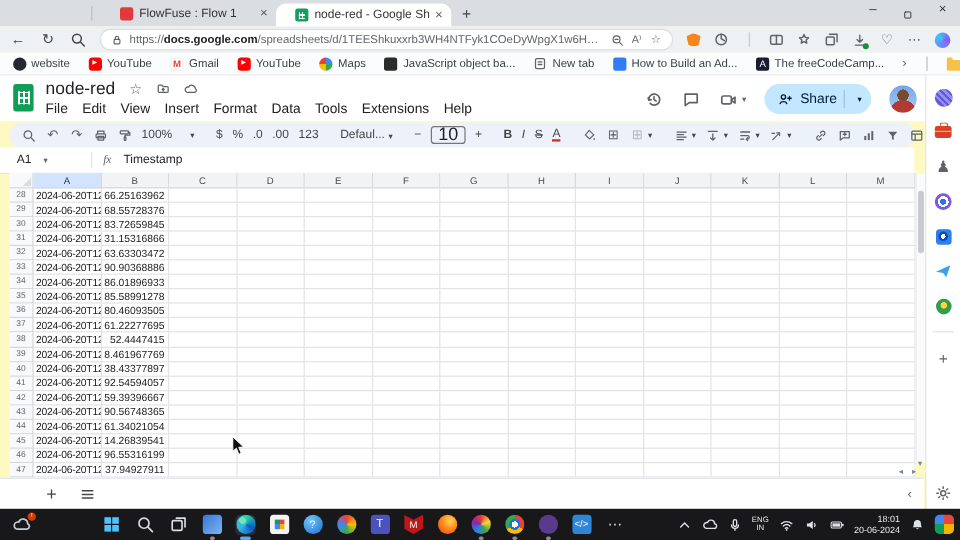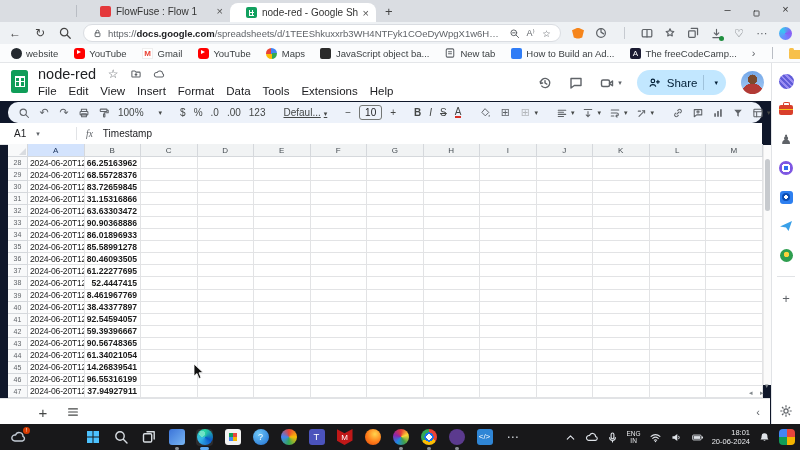--- a/index.html
+++ b/index.html
@@ -1,16 +1,16 @@
 <!DOCTYPE html>
 <html><head>
 <meta charset="utf-8">
 <style>
   html,body{margin:0;padding:0;background:#fff;font-family:"Liberation Sans","DejaVu Sans",sans-serif;}
-  #screen{position:relative;width:800px;height:450px;overflow:hidden;background:#0f172a;}
+  #screen{position:relative;width:800px;height:450px;overflow:hidden;background:#fef9c3;}
   .band{position:absolute;left:0;right:0;}
   .ic{display:inline-flex;align-items:center;justify-content:center;color:#5f6368;flex:0 0 auto;}
   .ic svg{width:100%;height:100%;}
   
   #titlebar{top:0;height:22px;background:#dadde2;display:flex;align-items:center;font-size:10px;color:#3c4043;}
   #titlebar .ic{width:14px;height:14px;margin-left:9px;}
   .tb-divider{width:1px;height:12px;background:#b9bdc4;margin:0 7px;}
   .tab{display:flex;align-items:center;height:22px;width:146px;padding:0 7px;box-sizing:border-box;gap:5px;color:#333;}
   .tab.active{background:#fff;border-radius:8px 8px 0 0;height:19px;margin-top:3px;}
   .tab .title{flex:1;white-space:nowrap;overflow:hidden;font-size:10px;}
@@ -58,21 +58,21 @@
   #head-right .ic{width:16px;height:16px;}
   #share-btn{display:flex;align-items:center;background:#c2e7ff;border-radius:13px;height:25px;padding:0 4px 0 11px;gap:6px;color:#001d35;font-size:11.5px;}
   #share-btn .sep{width:1px;height:15px;background:rgba(0,29,53,.18);}
   .avatar-img{width:23px;height:23px;border-radius:50%;display:inline-block;background:radial-gradient(circle at 50% 36%,#7a4a2e 0 25%,rgba(0,0,0,0) 26%),radial-gradient(circle at 50% 102%,#b23a35 0 42%,rgba(0,0,0,0) 43%),linear-gradient(#74a7e8,#a8cdf5);}
   
   #toolbar{position:absolute;left:8px;top:102px;width:754px;height:21px;background:#edf2fa;border-radius:10px;display:flex;align-items:center;padding:0 10px;box-sizing:border-box;gap:8px;font-size:10px;color:#444746;}
   #toolbar .ic{width:12px;height:12px;font-size:11px;}
   #toolbar .tsep{width:1px;height:12px;background:#c6cdd8;margin:0 1px;}
   #toolbar .lbl{white-space:nowrap;}
   #toolbar .dd{font-size:7px;margin-left:1px;color:#444746;}
-  .fsize{border:1px solid #747775;border-radius:3px;padding:0 5px;font-size:10px;line-height:13px;color:#202124;}
+  .fsize{border:1px solid #747775;border-radius:3px;padding:0 5px;font-size:15px;line-height:13px;color:#202124;}
   .bold{font-weight:bold;}
   .ital{font-style:italic;}
   .strike{text-decoration:line-through;}
   .underA{border-bottom:2.5px solid #d93025;line-height:9px;}
   .disab{color:#b4b7bb;}
   #tb-collapse{margin-left:auto;}
   
   #formulabar{top:123px;height:21px;background:#fff;border-bottom:1px solid #e1e3e6;display:flex;align-items:center;font-size:10px;color:#202124;}
   #cellref{width:62px;padding-left:14px;display:flex;align-items:center;gap:10px;}
   #formulabar .vsep{width:1px;height:13px;background:#e1e3e6;margin-right:9px;}
@@ -81,21 +81,21 @@
   #grid{position:absolute;left:8px;top:144px;width:755px;height:254px;background:#fff;overflow:hidden;}
   .colhdr{display:flex;height:13px;}
   .corner{width:20px;background:#f8f9fa;border:1px solid #d5d8dc;border-width:0 1px 1px 0;box-sizing:border-box;position:relative;}
   .corner::after{content:"";position:absolute;right:1px;bottom:1px;border-left:7px solid transparent;border-bottom:7px solid #d9dce0;}
   .ch{width:56.5px;box-sizing:border-box;background:#f1f3f4;border:1px solid #d5d8dc;border-width:0 1px 1px 0;font-size:8px;color:#454c52;display:flex;align-items:center;justify-content:center;}
   .ch.sel{background:#d3e3fd;color:#1f3760;}
   .grow{display:flex;height:12.05px;}
   .rn{width:20px;box-sizing:border-box;background:#f8f9fa;border:1px solid #d5d8dc;border-width:0 1px 1px 0;font-size:7px;color:#5f6368;display:flex;align-items:center;justify-content:center;}
   .cell{width:56.5px;box-sizing:border-box;border-right:1px solid #e2e3e5;border-bottom:1px solid #e2e3e5;font-size:8.6px;color:#1b1b1b;overflow:hidden;white-space:nowrap;display:flex;align-items:center;}
   .cell.a{padding-left:2px;letter-spacing:-0.2px;}
-  .cell.b{justify-content:flex-end;padding-right:3px;font-weight:bold;}
+  .cell.b{justify-content:flex-end;padding-right:3px;}
   #vscroll{position:absolute;left:763px;top:145px;width:7px;height:240px;background:#fbfbfb;border-left:1px solid #ebebeb;}
   #vthumb{position:absolute;left:1px;top:14px;width:5px;height:52px;border-radius:3px;background:#c7cace;}
   .scr-arrow{position:absolute;font-size:7px;color:#80868b;}
   
   #bottombar{top:398px;height:26px;background:#fff;border-top:1px solid #e1e3e6;display:flex;align-items:center;width:770px;}
   #bottombar .ic{width:14px;height:14px;font-size:15px;color:#444746;}
   #addsheet{margin-left:36px;}
   #allsheets{margin-left:16px;}
   #sheettab{margin-left:16px;height:25px;background:#d9e2f9;display:flex;align-items:center;padding:0 9px;gap:6px;font-size:11px;font-weight:bold;color:#0b57d0;border-radius:2px;}
   #sheettab .dd{font-size:7px;}
@@ -433,21 +433,21 @@
       <span class="titem" style="display: inline-flex; align-items: center; gap: 2px;">
         <span class="lbl">.0</span>
       </span>
       <span class="titem" style="display: inline-flex; align-items: center; gap: 2px;">
         <span class="lbl">.00</span>
       </span>
       <span class="titem" style="display: inline-flex; align-items: center; gap: 2px;">
         <span class="lbl">123</span>
       </span>
       <span class="tsep"></span>
-      <span class="titem" style="display: inline-flex; align-items: flex-end; gap: 2px; text-decoration: underline;">
+      <span class="titem" style="display: inline-flex; align-items: flex-end; gap: 2px;">
         <span class="lbl">Defaul...</span>
         <span class="dd">▾</span>
       </span>
       <span class="tsep"></span>
       <span class="titem" style="display: inline-flex; align-items: center; gap: 2px;">
         <span class="lbl">−</span>
       </span>
       <span class="titem" style="display: inline-flex; align-items: center; gap: 2px;">
         <span class="lbl fsize">10</span>
       </span>

